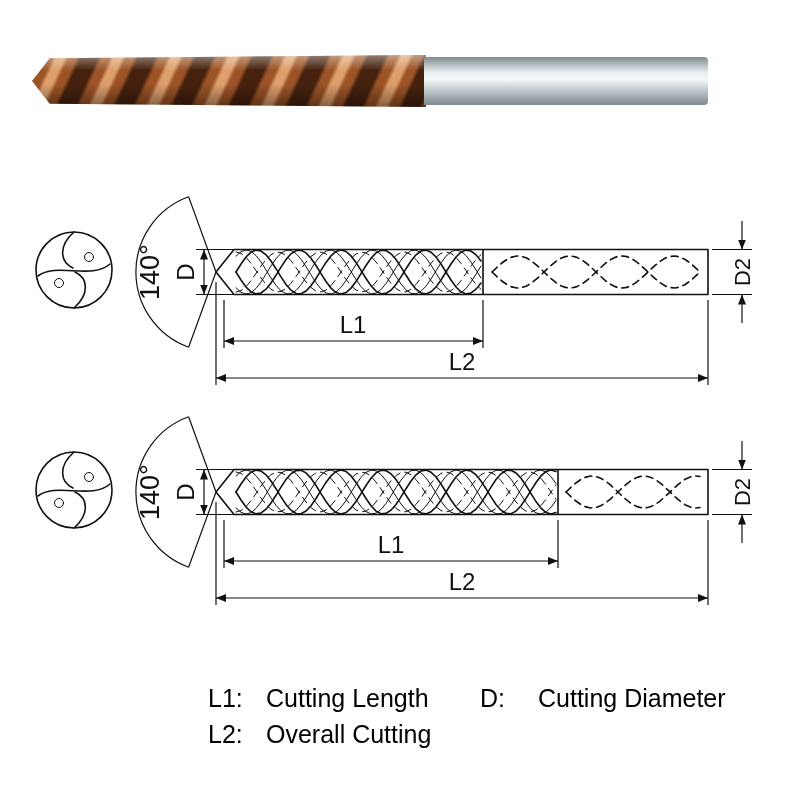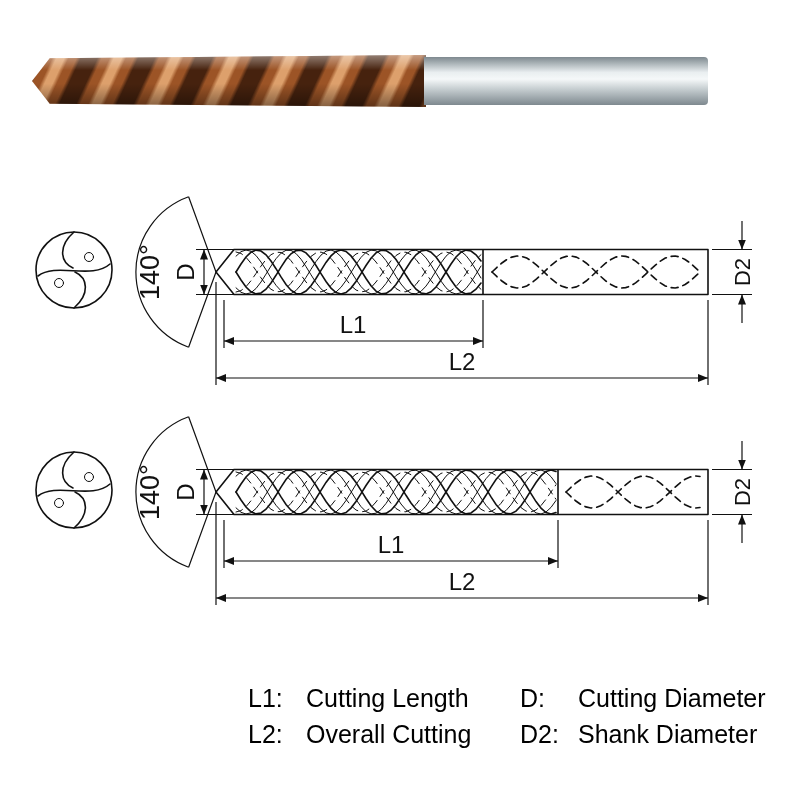--- a/index.html
+++ b/index.html
@@ -26,21 +26,21 @@
       var(--shank-dark,#7e898f));}
   svg.draw{position:absolute;left:0;top:0;}
   .ln{stroke:var(--line-color,#111);stroke-width:1.6;fill:none;stroke-linecap:round;}
   .dim{stroke:var(--line-color,#111);stroke-width:1.2;fill:none;}
   .dash{stroke-dasharray:7 5;}
   .thin{stroke-width:1;}
   svg text{fill:var(--line-color,#111);font-family:"Liberation Sans",sans-serif;}
   .t22{font-size:22px;} .t24{font-size:24px;} .t27{font-size:27px;}
   .legend{position:absolute;left:208px;top:684px;display:grid;
     grid-template-columns:272px 310px;row-gap:7px;font-size:25px;color:#000;}
-  .lcell{display:flex;margin-left:40px;}
+  .lcell{display:flex;}
   .lkey{width:58px;flex:none;}
 </style>
 </head>
 <body>
 
 <div class="stage">
 
   <div class="photo">
     <div class="flutes"></div>
     <div class="shank"></div>
@@ -170,18 +170,14 @@
       <span class="lval">Cutting Length</span>
     </div>
     <div class="lcell">
       <span class="lkey">D:</span>
       <span class="lval">Cutting Diameter</span>
     </div>
     <div class="lcell">
       <span class="lkey">L2:</span>
       <span class="lval">Overall Cutting</span>
     </div>
-    <div class="lcell">
-      <span class="lkey">D2:</span>
-      <span class="lval">Shank Diameter</span>
-    </div>
   </div>
 </div>
 
 </body></html>

